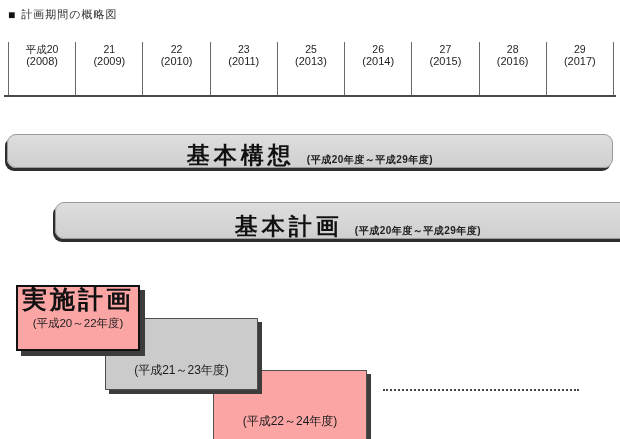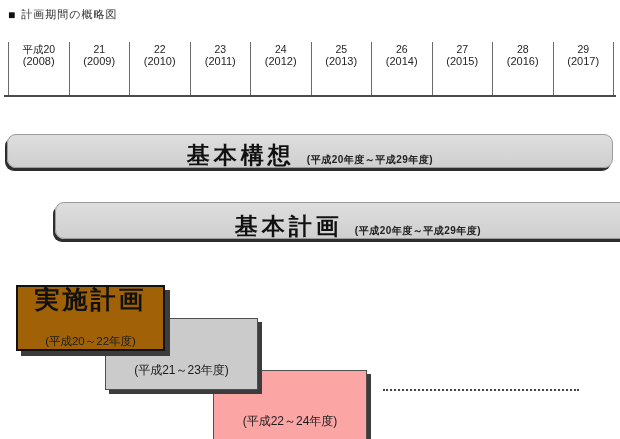--- a/index.html
+++ b/index.html
@@ -47,24 +47,24 @@
     font-size:23px; font-weight:bold; letter-spacing:4px; color:#111;
     line-height:1;
   }
   .plan-bar .bar-period {
     font-size:10px; color:#222; margin-top:7px; letter-spacing:0.5px;font-weight:bold;
   }
 
   
   .impl-box { position:absolute; box-sizing:border-box; }
   .impl-1 {
-    left:16px; top:285px; width:149px; height:66px;
-    background:#a16207; border:2px solid #111;
+    left:16px; top:285px; width:124px; height:66px;
+    background:#fca5a5; border:2px solid #111;
     box-shadow:5px 5px 0 #3c3c3c;
-    display:flex; flex-direction:column; align-items:center; justify-content:space-between;
+    display:flex; flex-direction:column; align-items:center; justify-content:flex-start;
   }
   .impl-1 .impl-title {
     font-size:25px; font-weight:bold; letter-spacing:3px; color:#111; line-height:1;
   }
   .impl-1 .impl-period { font-size:11.5px; color:#1c1c1c; margin-top:4px; }
   .impl-2 {
     left:105px; top:318px; width:153px; height:72px;
     background:#cbcbcb; border:1px solid #4f4f4f;
     box-shadow:4px 4px 0 #3c3c3c; z-index:-1;
   }
@@ -106,24 +106,20 @@
     </div>
     <div class="tl-cell">
       <div class="era">22</div>
       <div class="west">(2010)</div>
     </div>
     <div class="tl-cell">
       <div class="era">23</div>
       <div class="west">(2011)</div>
     </div>
     <div class="tl-cell">
-      <div class="era">24</div>
-      <div class="west">(2012)</div>
-    </div>
-    <div class="tl-cell">
       <div class="era">25</div>
       <div class="west">(2013)</div>
     </div>
     <div class="tl-cell">
       <div class="era">26</div>
       <div class="west">(2014)</div>
     </div>
     <div class="tl-cell">
       <div class="era">27</div>
       <div class="west">(2015)</div>

